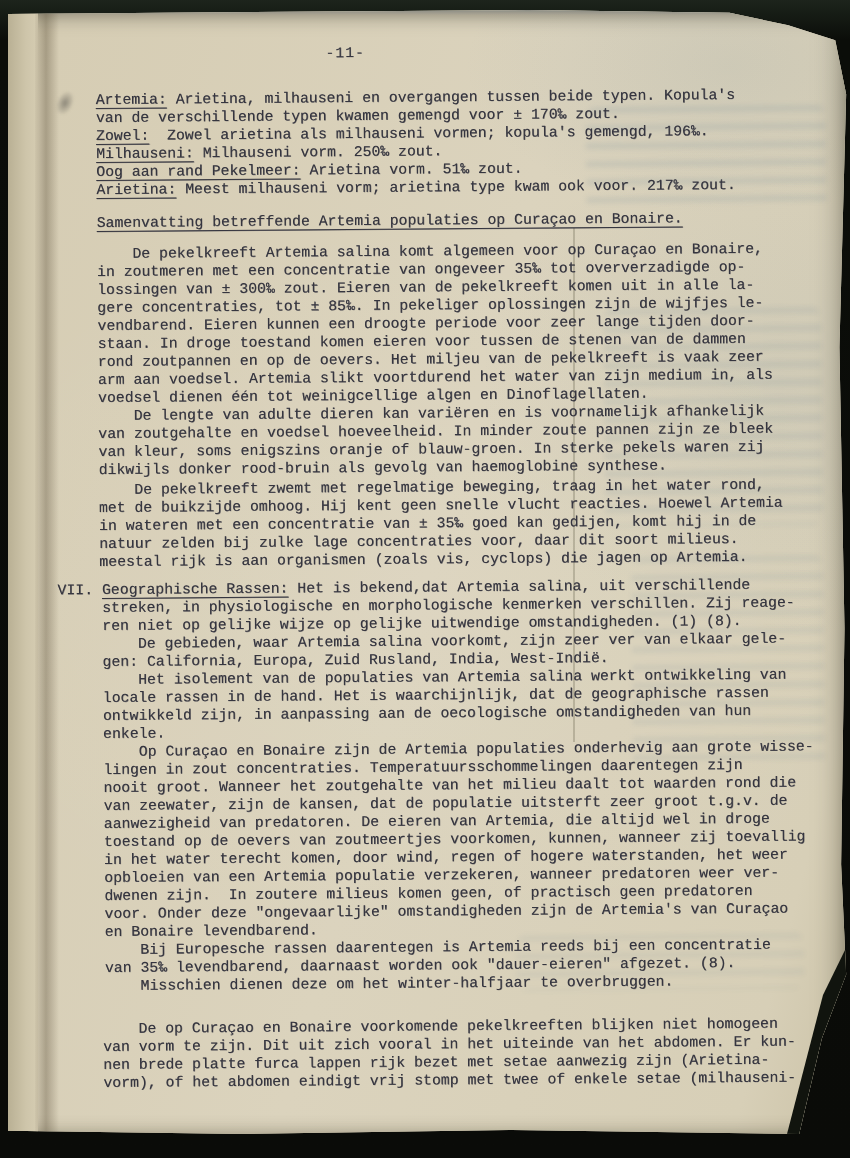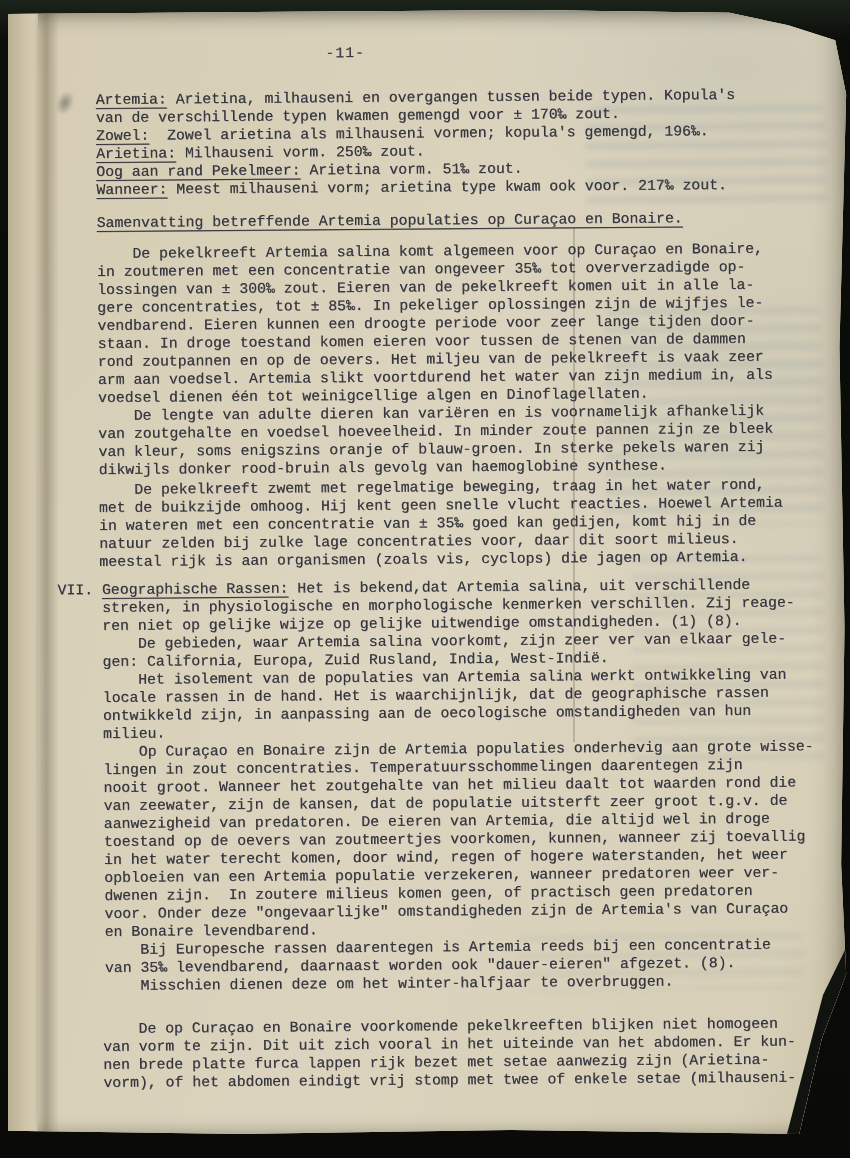--- a/index.html
+++ b/index.html
@@ -114,23 +114,23 @@
     <div class="stain-blob"></div>
     <div class="stain-line"></div>
 
     <div class="content">
       <div class="line pageno">-11-</div>
       <div id="blocks">
           <div class="block gloss">
             <div class="line"><span class="ul">Artemia:</span><span> Arietina, milhauseni en overgangen tussen beide typen. Kopula's</span></div>
             <div class="line"><span>van de verschillende typen kwamen gemengd voor ± 170‰ zout.</span></div>
             <div class="line"><span class="ul">Zowel:</span><span>  Zowel arietina als milhauseni vormen; kopula's gemengd, 196‰.</span></div>
-            <div class="line"><span class="ul">Arietina:</span><span> Milhauseni vorm. 250‰ zout.</span></div>
+            <div class="line"><span class="ul">Milhauseni:</span><span> Milhauseni vorm. 250‰ zout.</span></div>
             <div class="line"><span class="ul">Oog aan rand Pekelmeer:</span><span> Arietina vorm. 51‰ zout.</span></div>
-            <div class="line"><span class="ul">Wanneer:</span><span> Meest milhauseni vorm; arietina type kwam ook voor. 217‰ zout.</span></div>
+            <div class="line"><span class="ul">Arietina:</span><span> Meest milhauseni vorm; arietina type kwam ook voor. 217‰ zout.</span></div>
           </div>
           <div class="block heading">
             <div class="line"><span class="ul">Samenvatting betreffende Artemia populaties op Curaçao en Bonaire.</span></div>
           </div>
           <div class="block para">
             <div class="line"><span>    De pekelkreeft Artemia salina komt algemeen voor op Curaçao en Bonaire,</span></div>
             <div class="line"><span>in zoutmeren met een concentratie van ongeveer 35‰ tot oververzadigde op-</span></div>
             <div class="line"><span>lossingen van ± 300‰ zout. Eieren van de pekelkreeft komen uit in alle la-</span></div>
             <div class="line"><span>gere concentraties, tot ± 85‰. In pekeliger oplossingen zijn de wijfjes le-</span></div>
             <div class="line"><span>vendbarend. Eieren kunnen een droogte periode voor zeer lange tijden door-</span></div>
@@ -154,21 +154,21 @@
           </div>
           <div class="block section">
             <div class="line"><span>VII. </span><span class="ul">Geographische Rassen:</span><span> Het is bekend,dat Artemia salina, uit verschillende</span></div>
             <div class="line"><span>     streken, in physiologische en morphologische kenmerken verschillen. Zij reage-</span></div>
             <div class="line"><span>     ren niet op gelijke wijze op gelijke uitwendige omstandigheden. (1) (8).</span></div>
             <div class="line"><span>         De gebieden, waar Artemia salina voorkomt, zijn zeer ver van elkaar gele-</span></div>
             <div class="line"><span>     gen: California, Europa, Zuid Rusland, India, West-Indië.</span></div>
             <div class="line"><span>         Het isolement van de populaties van Artemia salina werkt ontwikkeling van</span></div>
             <div class="line"><span>     locale rassen in de hand. Het is waarchijnlijk, dat de geographische rassen</span></div>
             <div class="line"><span>     ontwikkeld zijn, in aanpassing aan de oecologische omstandigheden van hun</span></div>
-            <div class="line"><span>     milieu.</span></div>
+            <div class="line"><span>     enkele.</span></div>
             <div class="line"><span>         Op Curaçao en Bonaire zijn de Artemia populaties onderhevig aan grote wisse-</span></div>
             <div class="line"><span>     lingen in zout concentraties. Temperatuursschommelingen daarentegen zijn</span></div>
             <div class="line"><span>     nooit groot. Wanneer het zoutgehalte van het milieu daalt tot waarden rond die</span></div>
             <div class="line"><span>     van zeewater, zijn de kansen, dat de populatie uitsterft zeer groot t.g.v. de</span></div>
             <div class="line"><span>     aanwezigheid van predatoren. De eieren van Artemia, die altijd wel in droge</span></div>
             <div class="line"><span>     toestand op de oevers van zoutmeertjes voorkomen, kunnen, wanneer zij toevallig</span></div>
             <div class="line"><span>     in het water terecht komen, door wind, regen of hogere waterstanden, het weer</span></div>
             <div class="line"><span>     opbloeien van een Artemia populatie verzekeren, wanneer predatoren weer ver-</span></div>
             <div class="line"><span>     dwenen zijn.  In zoutere milieus komen geen, of practisch geen predatoren</span></div>
             <div class="line"><span>     voor. Onder deze "ongevaarlijke" omstandigheden zijn de Artemia's van Curaçao</span></div>

